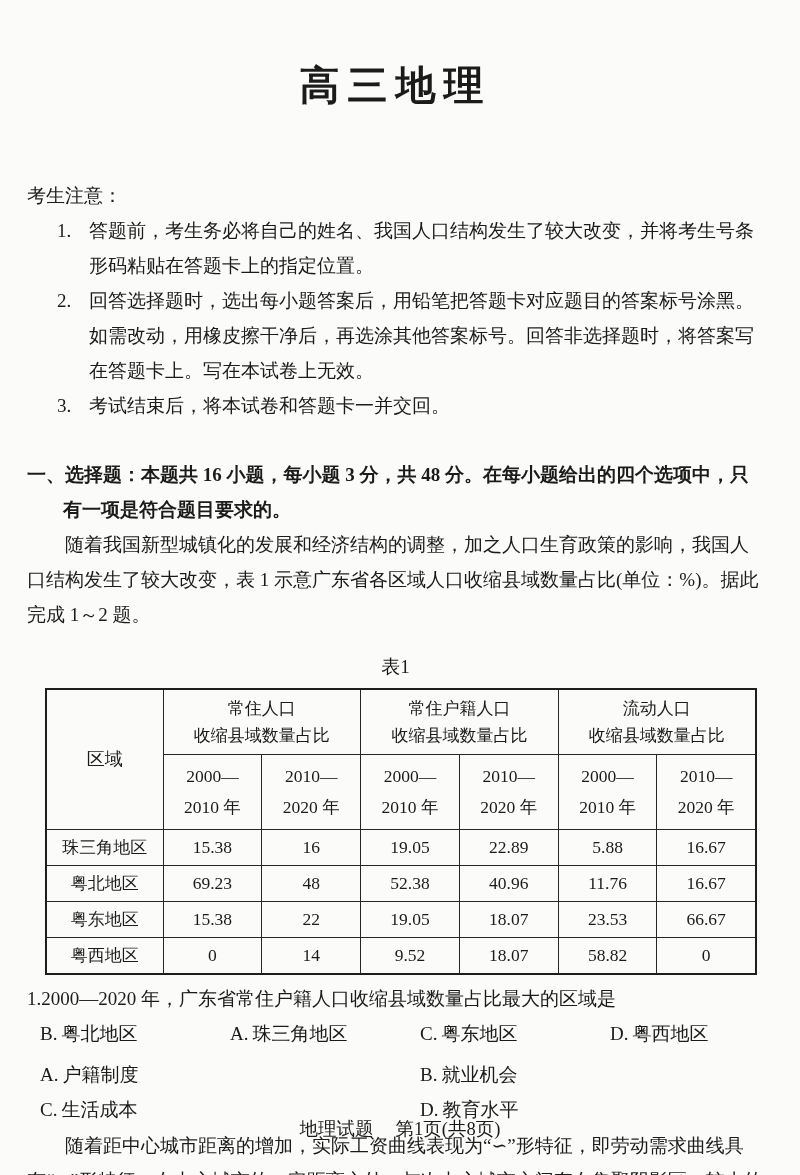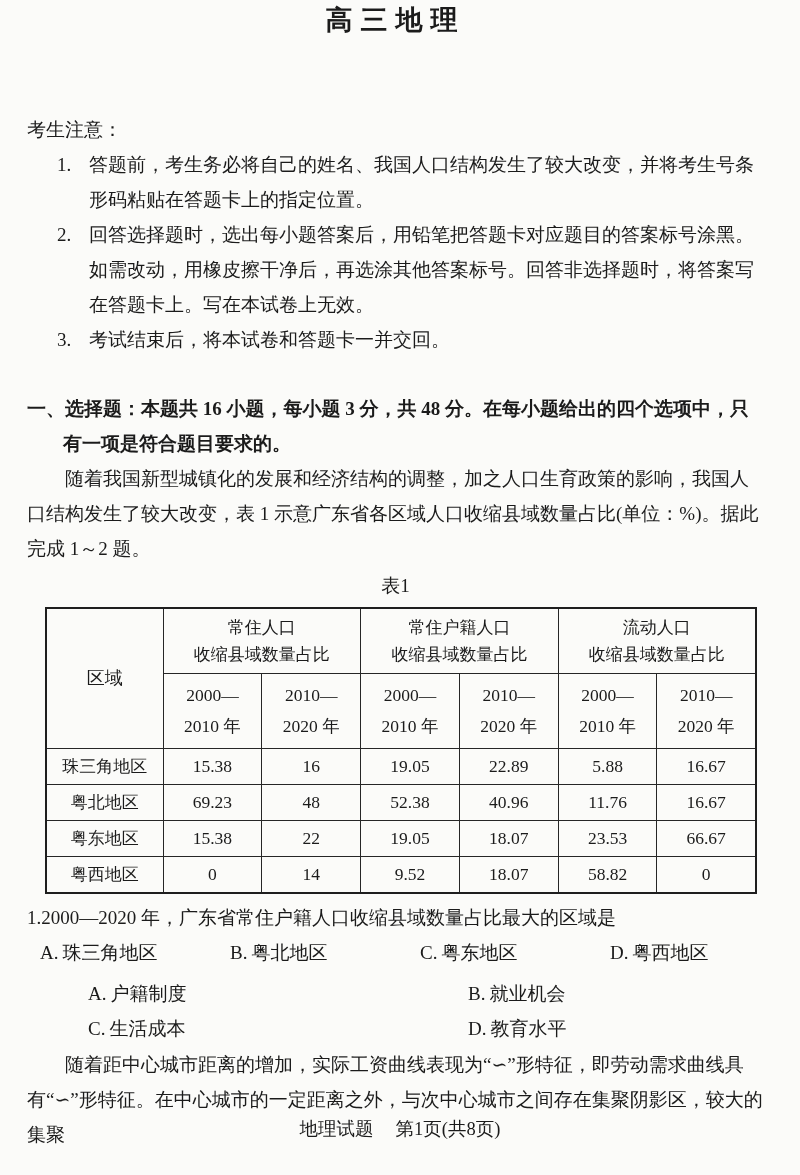--- a/index.html
+++ b/index.html
@@ -9,36 +9,37 @@
     color: #1b1b1b;
     font-family: "Liberation Serif", "DejaVu Serif", serif;
     font-size: 19px;
     line-height: 35px;
     overflow: hidden;
   }
   .page { padding: 0 36px 0 27px; position: relative; height: 1175px; box-sizing: border-box; }
 
   .title {
     text-align: center;
-    font-size: 27px;
+    font-size: 40px;
     font-weight: bold;
     letter-spacing: 8px;
+    padding-top: 66px;
     line-height: 40px;
   }
 
   .notice-heading { font-weight: normal; margin-top: 72px; }
   .notice-list { margin-top: 0; }
   .notice-item { position: relative; padding-left: 62px; }
   .notice-num { position: absolute; left: 30px; top: 0; }
 
   .section-heading { font-weight: bold; margin-top: 34px; padding-left: 36px; text-indent: -36px; }
   .para-indent { text-indent: 38px; }
   .intro { margin-top: 0; }
 
-  .table-caption { text-align: center; margin-top: 2px; font-size: 19px; }
+  .table-caption { text-align: center; margin-top: 17px; font-size: 19px; }
 
   table.data-table {
     border-collapse: collapse;
     margin-left: 18px;
     margin-top: 4px;
     width: 710px;
     table-layout: fixed;
   }
   table.data-table th, table.data-table td {
     border: 1.6px solid #262626;
@@ -56,21 +57,21 @@
   tbody td { height: 33px; font-size: 17.5px; }
   tbody td.region-cell { font-size: 17px; }
 
   .question-block { margin-top: 6px; }
   .q-stem { margin-top: 0; }
   .options-row { display: flex; padding-left: 13px; }
   .options-row .opt { flex: 0 0 auto; }
   .options-row.four .opt:nth-child(1) { width: 190px; }
   .options-row.four .opt:nth-child(2) { width: 190px; }
   .options-row.four .opt:nth-child(3) { width: 190px; }
-  .options-row.two  .opt:nth-child(1) { width: 380px; margin-left: 48px; }
+  .options-row.two  .opt:nth-child(1) { width: 380px; }
   .opt-label { margin-right: 4px; }
 
   .closing { margin-top: 1px; }
 
   .footer {
     position: absolute;
     bottom: 28px; left: 0; right: 0;
     text-align: center;
     font-size: 18.5px;
   }
@@ -177,22 +178,22 @@
         <td>0</td>
       </tr>
     </tbody>
   </table>
 
   <div class="question-block">
     <div class="q-stem">
       <span>1.</span><span>2000—2020 年，广东省常住户籍人口收缩县域数量占比最大的区域是</span>
     </div>
     <div class="options-row four">
+      <span class="opt"><span class="opt-label">B.</span><span>粤北地区</span></span>
       <span class="opt"><span class="opt-label">A.</span><span>珠三角地区</span></span>
-      <span class="opt"><span class="opt-label">B.</span><span>粤北地区</span></span>
       <span class="opt"><span class="opt-label">C.</span><span>粤东地区</span></span>
       <span class="opt"><span class="opt-label">D.</span><span>粤西地区</span></span>
     </div>
   </div>
 
   <div class="question-block">
     <div class="options-row two">
       <span class="opt"><span class="opt-label">A.</span><span>户籍制度</span></span>
       <span class="opt"><span class="opt-label">B.</span><span>就业机会</span></span>
     </div>

